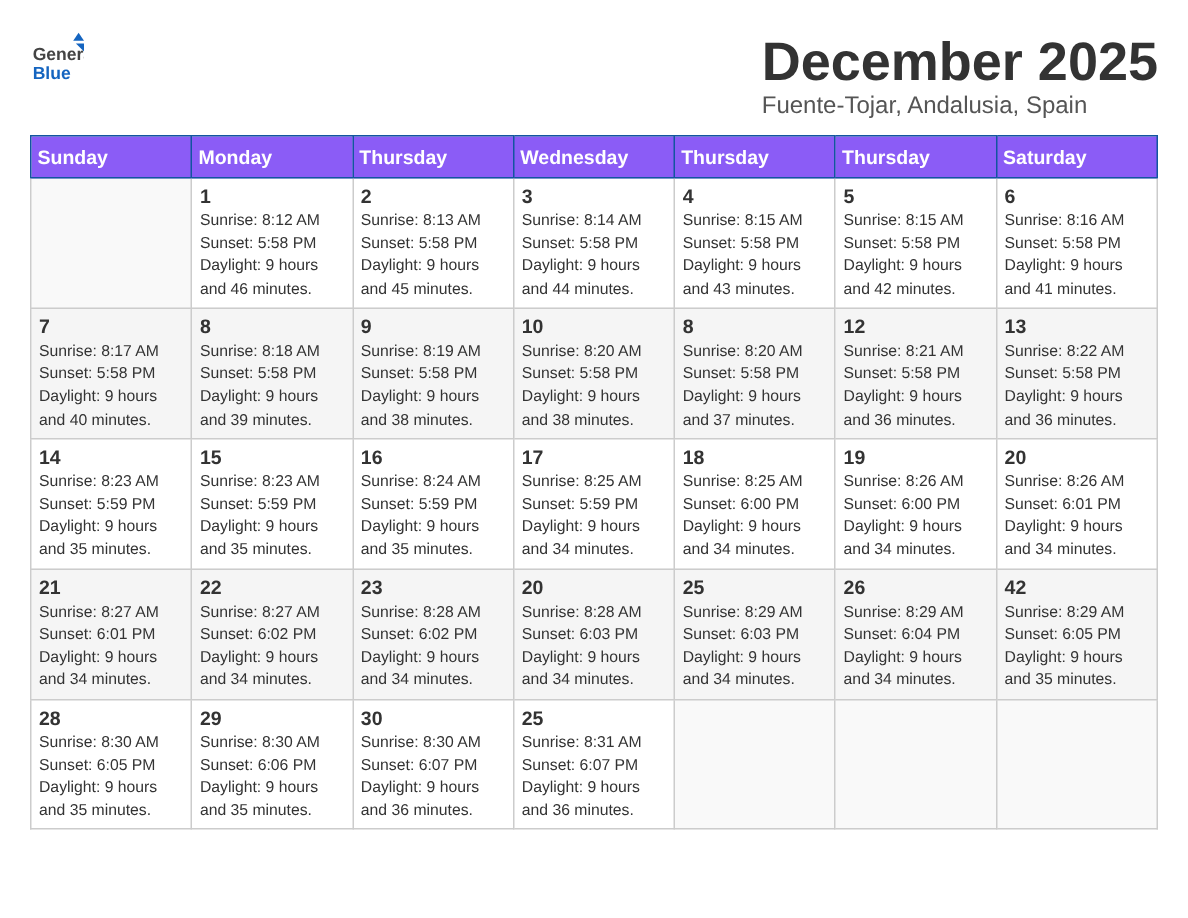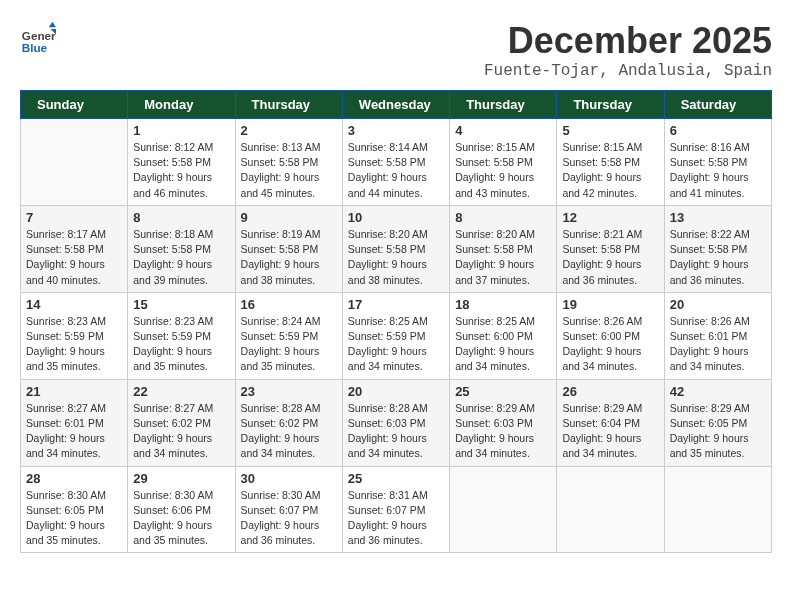--- a/index.html
+++ b/index.html
@@ -22,43 +22,42 @@
       font-size: 22px;
       font-weight: bold;
       color: #1a1a1a;
     }
     .logo-icon {
       width: 36px;
       height: 36px;
       margin-right: 4px;
     }
     .title-area {
-      text-align: right;
+      text-align: left;
     }
     .month-title {
       font-size: 36px;
       font-weight: bold;
       color: #333;
     }
     .location-title {
       font-size: 16px;
       color: #555;
-      font-family: Liberation Mono, monospace;
     }
     .calendar {
       width: 100%;
       border-collapse: collapse;
       border: 1px solid #ccc;
     }
     .calendar th {
-      background: #14532d;
+      background: #8b5cf6;
       color: #fff;
       font-size: 13px;
       font-weight: bold;
-      padding: 6px 16px;
+      padding: 6px 4px;
       text-align: left;
       border: 1px solid #1255a0;
     }
     .calendar td {
       vertical-align: top;
       border: 1px solid #ccc;
       padding: 4px 5px;
       font-size: 11px;
       color: #333;
       width: 107px;

